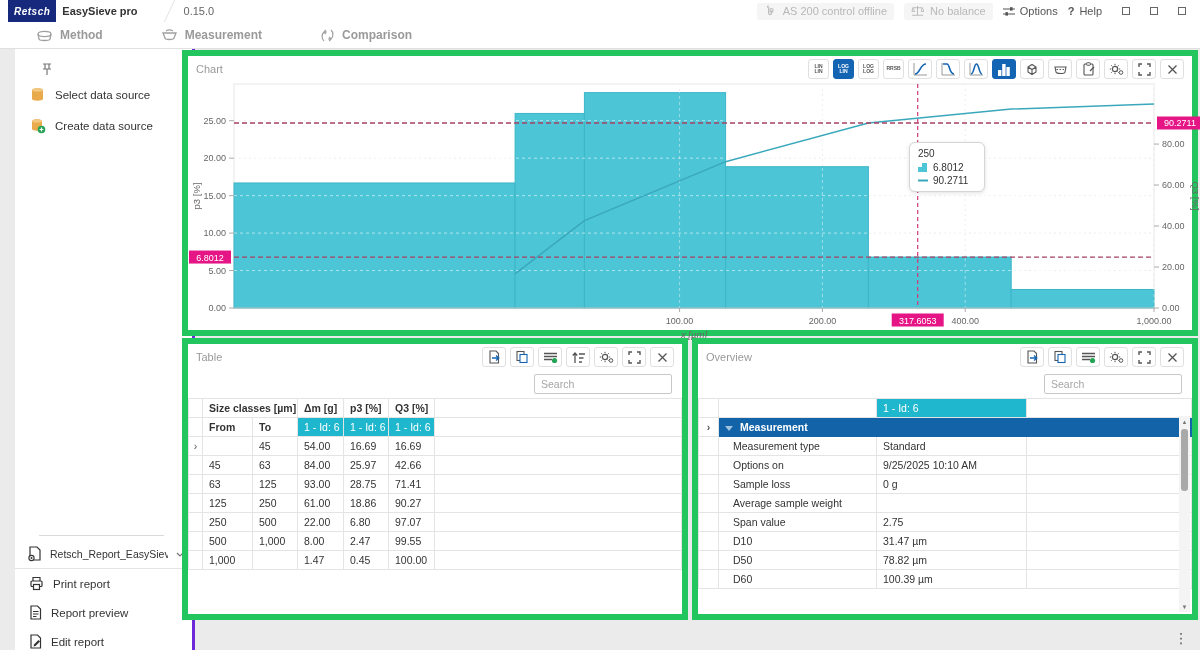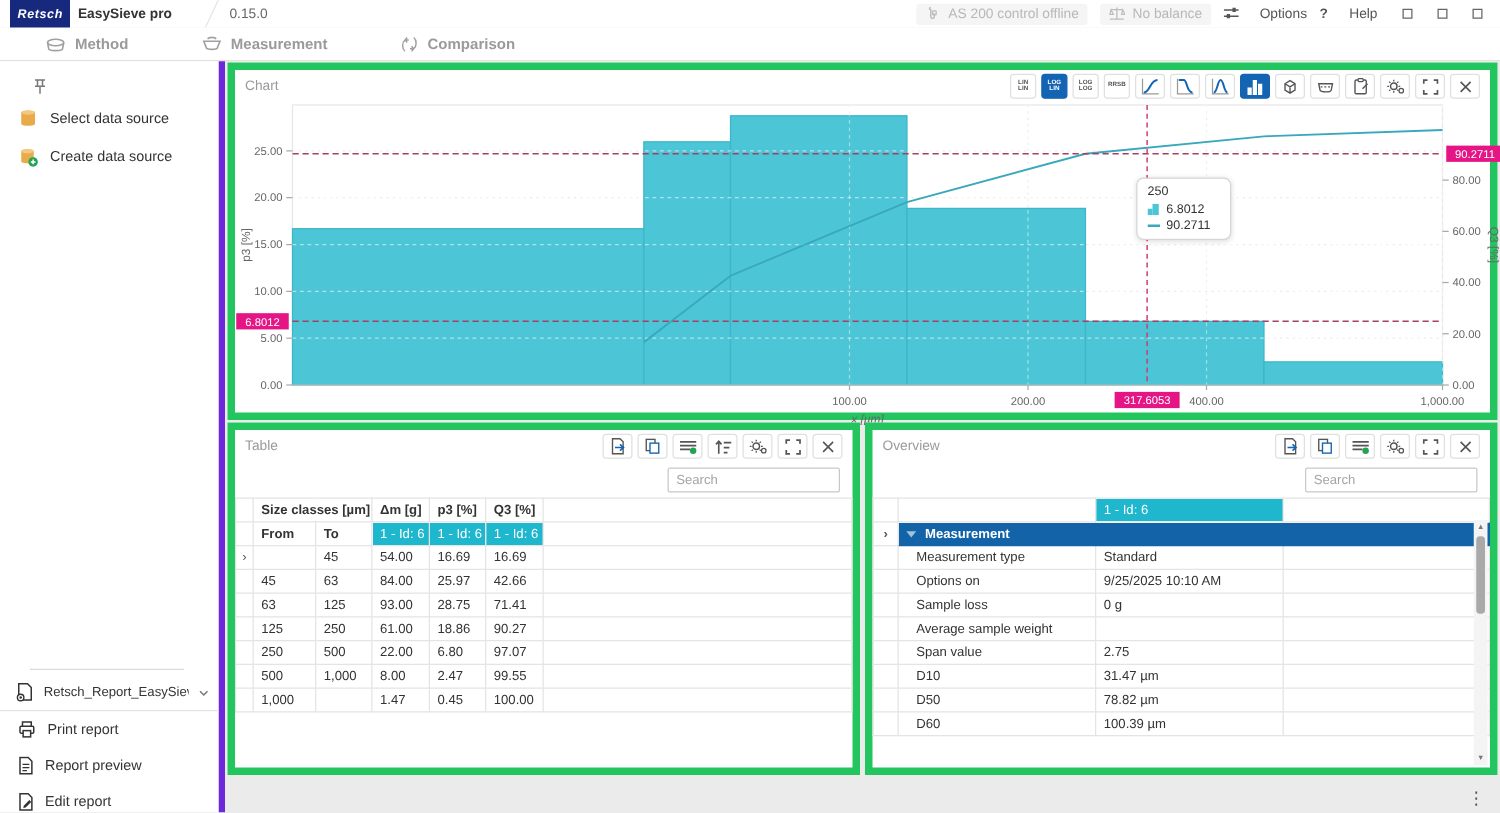--- a/index.html
+++ b/index.html
@@ -11,35 +11,35 @@
   #topbar { position:absolute; left:0; top:0; width:1200px; height:22px; background:#fff;
     display:flex; align-items:center; }
   #logo { background:#16297c; color:#fff; font-weight:bold; font-style:italic;
     font-size:10px; padding:12px 6px; border-radius:3px; margin:0 6px 0 8px; letter-spacing:.5px; }
   #product { font-weight:bold; color:#333; font-size:11px; }
   #slant { width:14px; height:22px; margin-left:18px; border-right:1px solid #e3e3e3; transform:skewX(-25deg); }
   #version { margin-left:14px; color:#666; }
   #topbar-right { margin-left:auto; display:flex; align-items:center; gap:10px; padding-right:10px; }
   .status-pill { display:flex; align-items:center; gap:6px; background:#f5f5f5; border-radius:3px;
     padding:2px 7px; color:#b8b8b8; }
-  .topbtn { display:flex; align-items:flex-start; gap:17px; color:#555; cursor:default; }
+  .topbtn { display:flex; align-items:flex-end; gap:5px; color:#555; cursor:default; }
   .winbox { width:8px; height:8px; border:1px solid #666; display:inline-block; }
   .wingroup { display:flex; gap:20px; margin-left:10px; padding-right:4px; }
 
   
   #tabbar { position:absolute; left:0; top:22px; width:1200px; height:27px; background:#fff;
     border-bottom:1px solid #e0e0e0; display:flex; align-items:stretch; padding-left:30px; gap:46px; }
   .tab { display:flex; align-items:center; gap:7px; color:#9a9a9a; font-weight:bold; font-size:12px;
     padding:0 6px; position:relative; cursor:pointer; }
   .tab.active { color:#1155a8; border-bottom:2px solid #1464b4; }
   .tab .tbadge { font-weight:normal; font-size:10px; color:#1155a8; }
 
   
-  #sidebar { position:absolute; left:0; top:49px; width:180px; height:601px; background:#fff;
-    border-right:5px solid #6d28d9; }
+  #sidebar { position:absolute; left:15px; top:49px; width:180px; height:601px; background:#fff;
+    border-right:3px solid #6d28d9; }
   #pin { position:absolute; left:26px; top:14px; }
   .side-item { display:flex; align-items:center; gap:9px; padding:7px 10px 7px 14px; color:#333;
     font-size:11.5px; cursor:pointer; }
   #side-top { position:absolute; top:30px; left:0; right:0; }
   #side-bottom { position:absolute; top:486px; left:0; right:0; }
   #side-sep { border-top:1px solid #d9d9d9; margin:0 28px 4px 24px; }
   #report-selector { display:flex; align-items:center; gap:8px; padding:6px 8px 6px 12px;
     border-bottom:1px solid #e4e4e4; color:#333; cursor:pointer; }
   #report-selector .lbl { flex:1; font-size:10.5px; white-space:nowrap; overflow:hidden; }
   .chev { color:#777; font-size:9px; }

